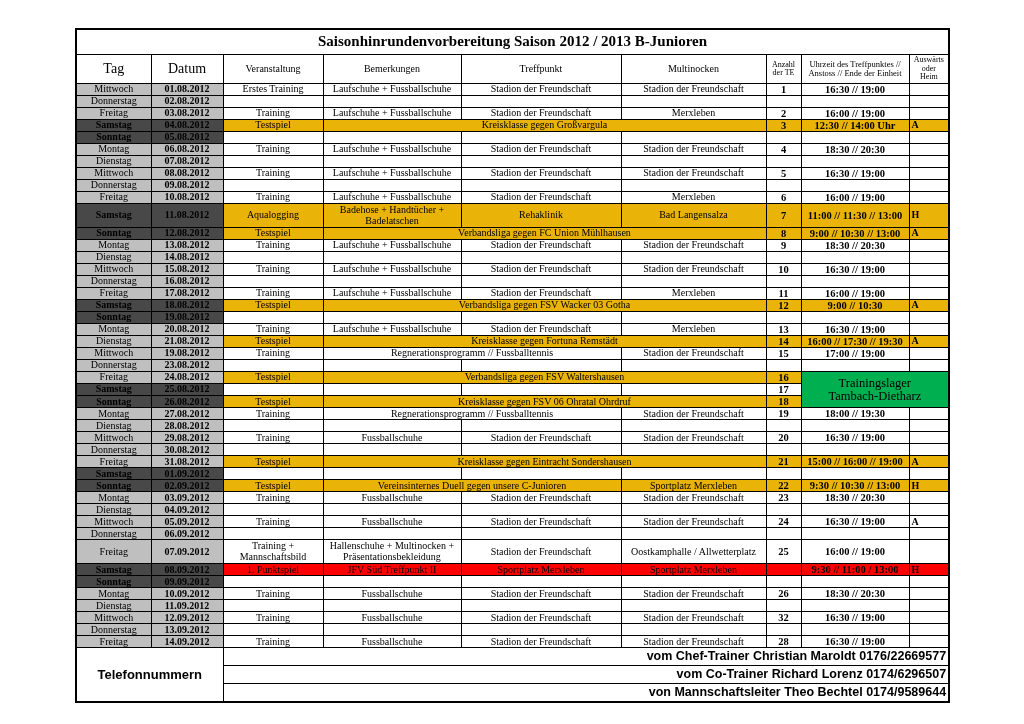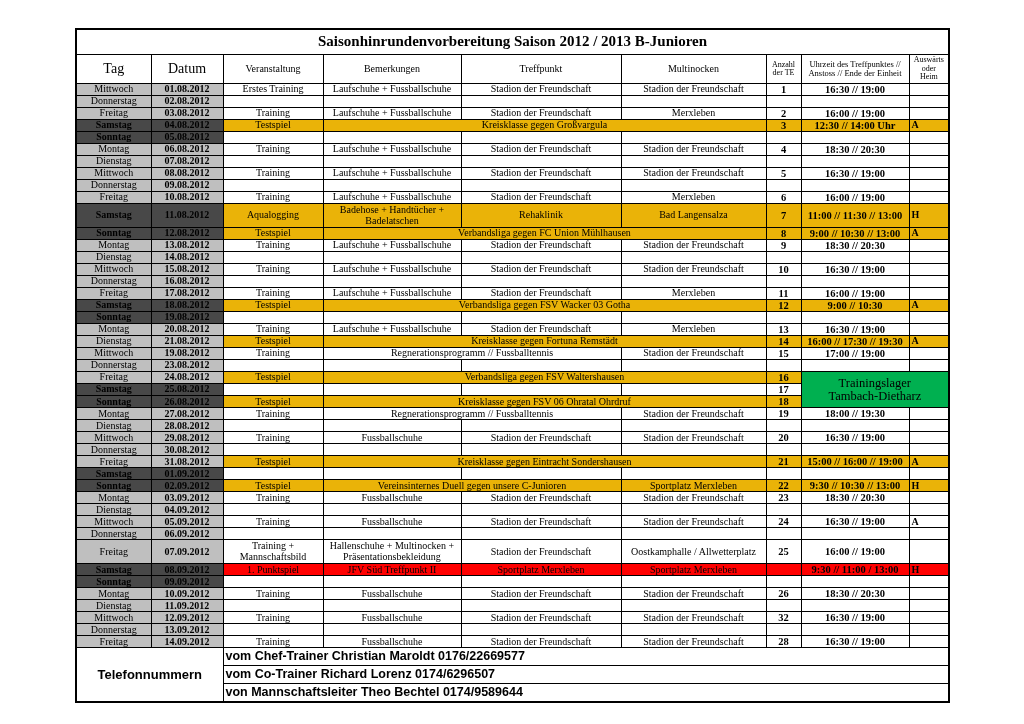--- a/index.html
+++ b/index.html
@@ -24,21 +24,21 @@
   td.red{background:#ff0000;}
   td.datum{font-weight:600;}
   td.anzahl,td.zeit{font-weight:bold;font-size:10.5px;}
   td.ah{font-weight:bold;text-align:left;padding-left:3px;}
   td.boxcell{background:#00b050;text-align:center;font-size:12.5px;font-weight:500;
       vertical-align:middle;}
   tfoot td{border-top:2px solid #000;}
   td.tel-label{font-family:"Liberation Sans","DejaVu Sans",sans-serif;
       font-size:13px;font-weight:bold;text-align:center;vertical-align:middle;}
   td.tel-line{font-family:"Liberation Sans","DejaVu Sans",sans-serif;
-      font-size:12.5px;font-weight:bold;text-align:left;padding-left:5px;height:17px;}
+      font-size:12.5px;font-weight:bold;text-align:right;padding-left:5px;height:17px;}
 </style>
 </head>
 <body>
 
 <div class="page">
   <table class="sched">
     <colgroup>
       <col style="width:75px">
         <col style="width:72px">
         <col style="width:100px">

